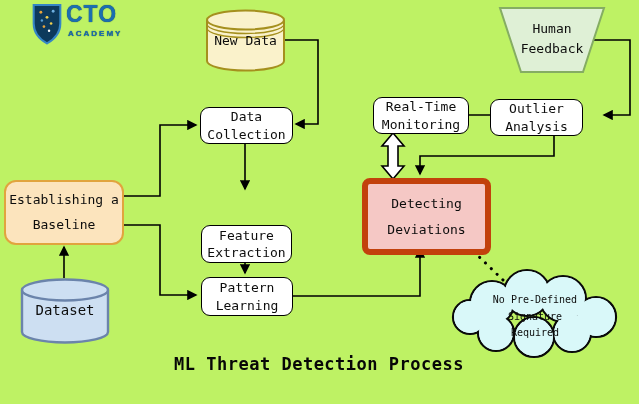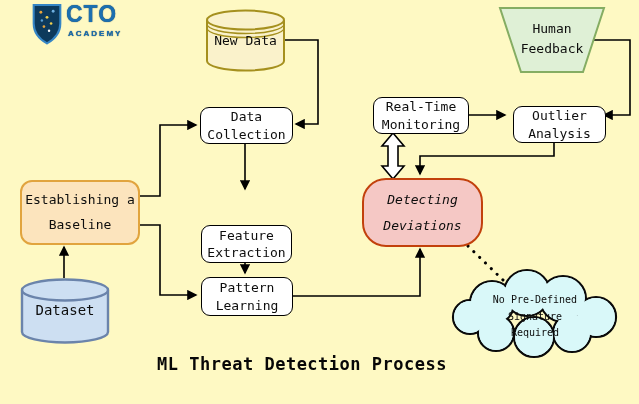--- a/index.html
+++ b/index.html
@@ -1,39 +1,39 @@
 <!DOCTYPE html>
 <html><head>
 <meta charset="utf-8">
 <style>
   html,body{margin:0;padding:0;}
   #canvas{
     position:relative;width:639px;height:404px;overflow:hidden;
-    background:#fef9c3;
+    background:#bef264;
     font-family:"DejaVu Sans Mono", monospace;
   }
   #diagram-svg{position:absolute;left:0;top:0;z-index:1;}
   .node{
     position:absolute;z-index:2;display:flex;align-items:center;justify-content:center;
     text-align:center;color:#0d0d0d;font-size:13px;line-height:1.32;white-space:pre-line;
   }
   .proc{
     background:#ffffff;border:1.6px solid #000000;border-radius:9px;
   }
   .baseline-box{
     background:#fce4bd;border:2px solid #e1a43e;border-radius:12px;line-height:1.9;
   }
   .dd-box{
-    background:#f5c8c5;border:2px solid #c2410c;border-radius:24px;line-height:2.0;font-style:italic;
+    background:#f5c8c5;border:6px solid #c2410c;border-radius:8px;line-height:2.0;
   }
   .shape-label{background:transparent;}
   .hf-label{line-height:1.55;}
   .cloud-label{line-height:1.65;font-size:10px;}
   #title{
-    position:absolute;z-index:2;left:302px;top:354px;transform:translateX(-50%);
+    position:absolute;z-index:2;left:319px;top:354px;transform:translateX(-50%);
     color:#070707;font-size:17px;font-weight:bold;letter-spacing:.5px;white-space:nowrap;
   }
   #logo{position:absolute;left:30px;top:3px;z-index:2;width:120px;height:46px;}
   #logo .brand{
     position:absolute;left:36px;top:-2px;color:#1b6fb0;font-weight:bold;font-size:23px;
     font-family:"Liberation Sans", sans-serif;letter-spacing:1px;text-shadow:0 0 1px #0a2e4a;
   }
   #logo .sub{
     position:absolute;left:38px;top:26px;color:#1b6fb0;font-weight:bold;font-size:8px;
     font-family:"Liberation Sans", sans-serif;letter-spacing:2px;text-shadow:0 0 1px #0a2e4a;
@@ -133,26 +133,26 @@
   <div class="node proc" style="left:200px;top:107px;width:91px;height:35px;">
     <span>Data
 Collection</span>
   </div>
 
   <div class="node proc" style="left:373px;top:97px;width:94px;height:35px;">
     <span>Real-Time
 Monitoring</span>
   </div>
 
-  <div class="node proc" style="left:513px;top:99px;width:91px;height:35px;margin-top:7px;">
+  <div class="node proc" style="left:490px;top:99px;width:91px;height:35px;">
     <span>Outlier
 Analysis</span>
   </div>
 
-  <div class="node baseline-box" style="left:4px;top:180px;width:116px;height:61px;margin-left:16px;">
+  <div class="node baseline-box" style="left:4px;top:180px;width:116px;height:61px;">
     <span>Establishing a
 Baseline</span>
   </div>
 
   <div class="node proc" style="left:201px;top:193px;width:89px;height:36px;margin-top:32px;">
     <span>Feature
 Extraction</span>
   </div>
 
   <div class="node proc" style="left:201px;top:277px;width:90px;height:37px;">

